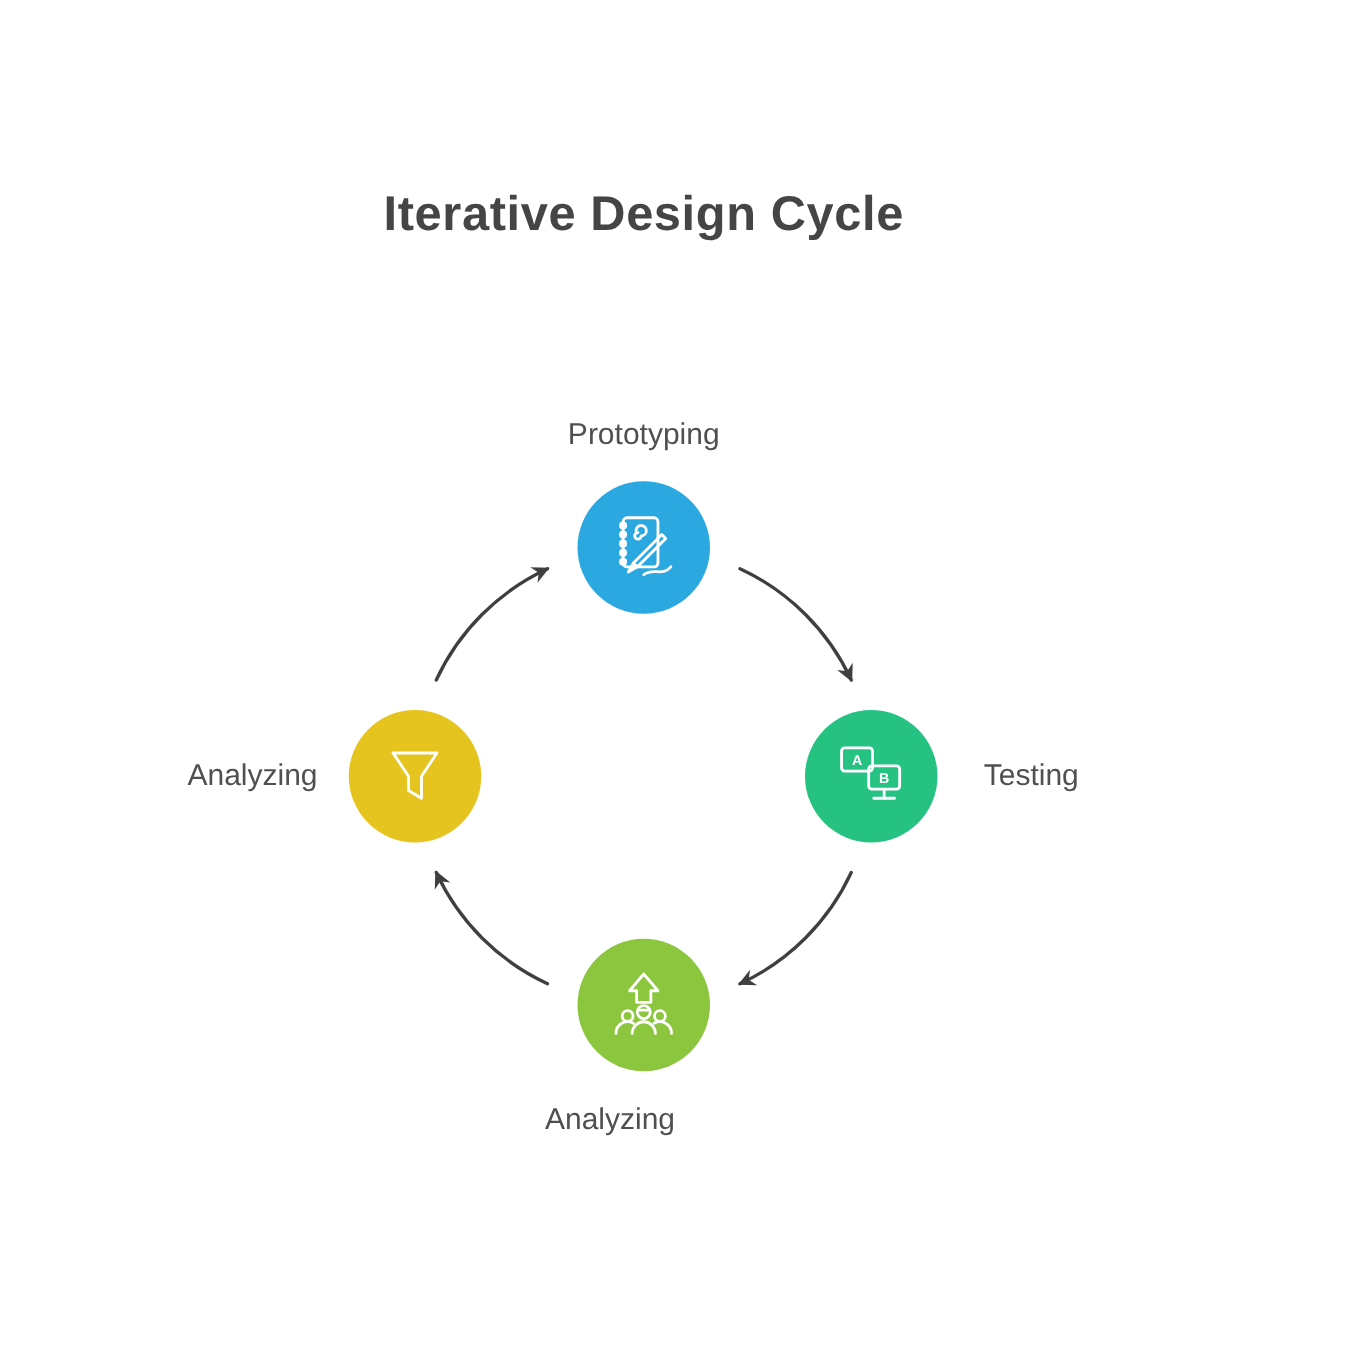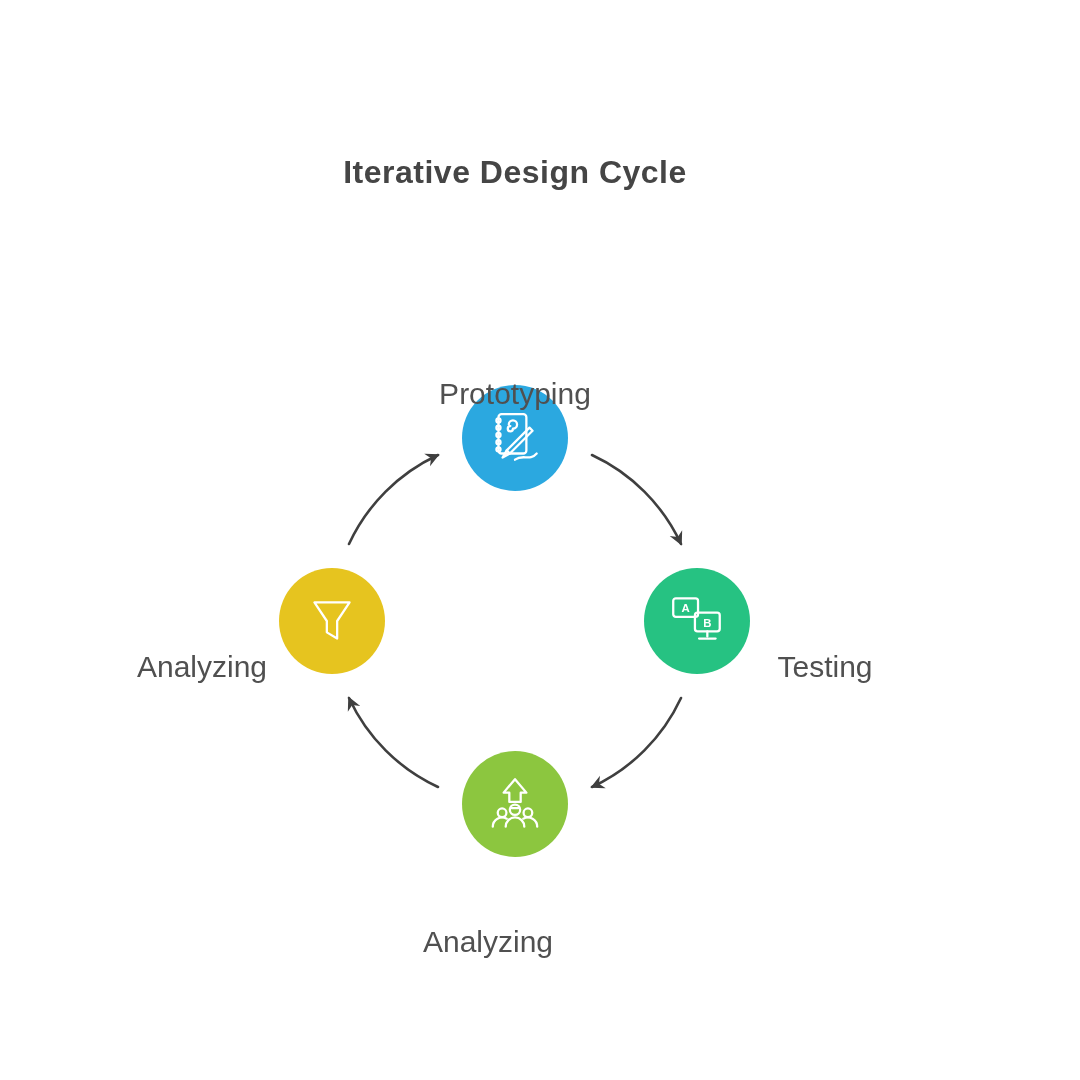--- a/index.html
+++ b/index.html
@@ -2,30 +2,30 @@
 <html><head>
 <meta charset="utf-8">
 <style>
   html,body{margin:0;padding:0;background:#ffffff;}
   .canvas{
     position:relative;width:1080px;height:1080px;background:#ffffff;
     font-family:"Liberation Sans",sans-serif;overflow:hidden;
   }
   .title{
     position:absolute;left:515px;top:172px;transform:translate(-50%,-50%);
-    font-size:32px;font-weight:700;letter-spacing:.5px;white-space:nowrap;
+    font-size:39px;font-weight:700;letter-spacing:.5px;white-space:nowrap;
   }
   .node-circle{
     position:absolute;width:106px;height:106px;border-radius:50%;
     display:flex;align-items:center;justify-content:center;
     transform:translate(-50%,-50%);
   }
   .node-label{
     position:absolute;transform:translate(-50%,-50%);
-    font-size:30px;font-weight:400;white-space:nowrap;margin-top:46px;
+    font-size:24px;font-weight:400;white-space:nowrap;
   }
   .arrows{position:absolute;left:0;top:0;pointer-events:none;}
   .arrows path.flow{fill:none;stroke-width:2.6;stroke-linecap:round;}
   .icon{display:block;}
   .icon .lines{fill:none;stroke-width:2.2;stroke-linecap:round;stroke-linejoin:round;}
   .icon text{font-family:"Liberation Sans",sans-serif;font-size:11px;font-weight:700;text-anchor:middle;}
 </style>
 </head>
 <body>
 

